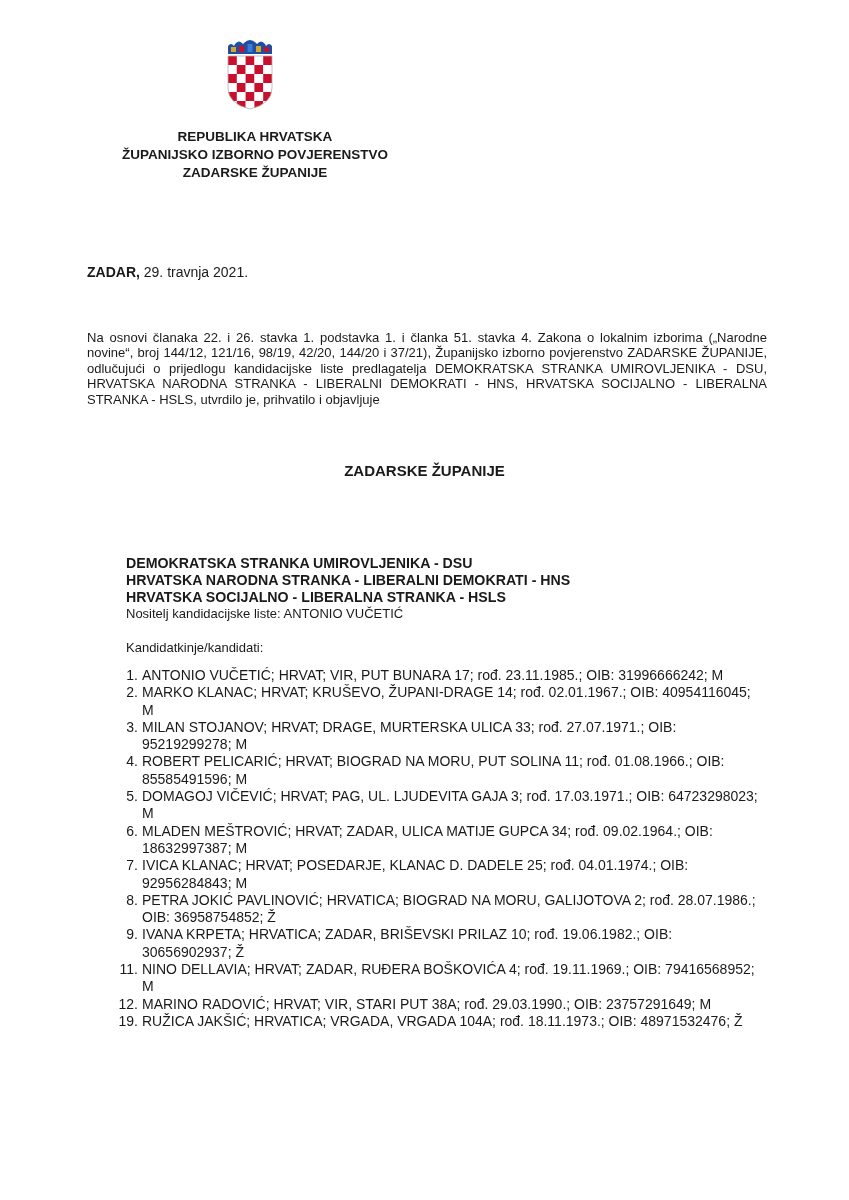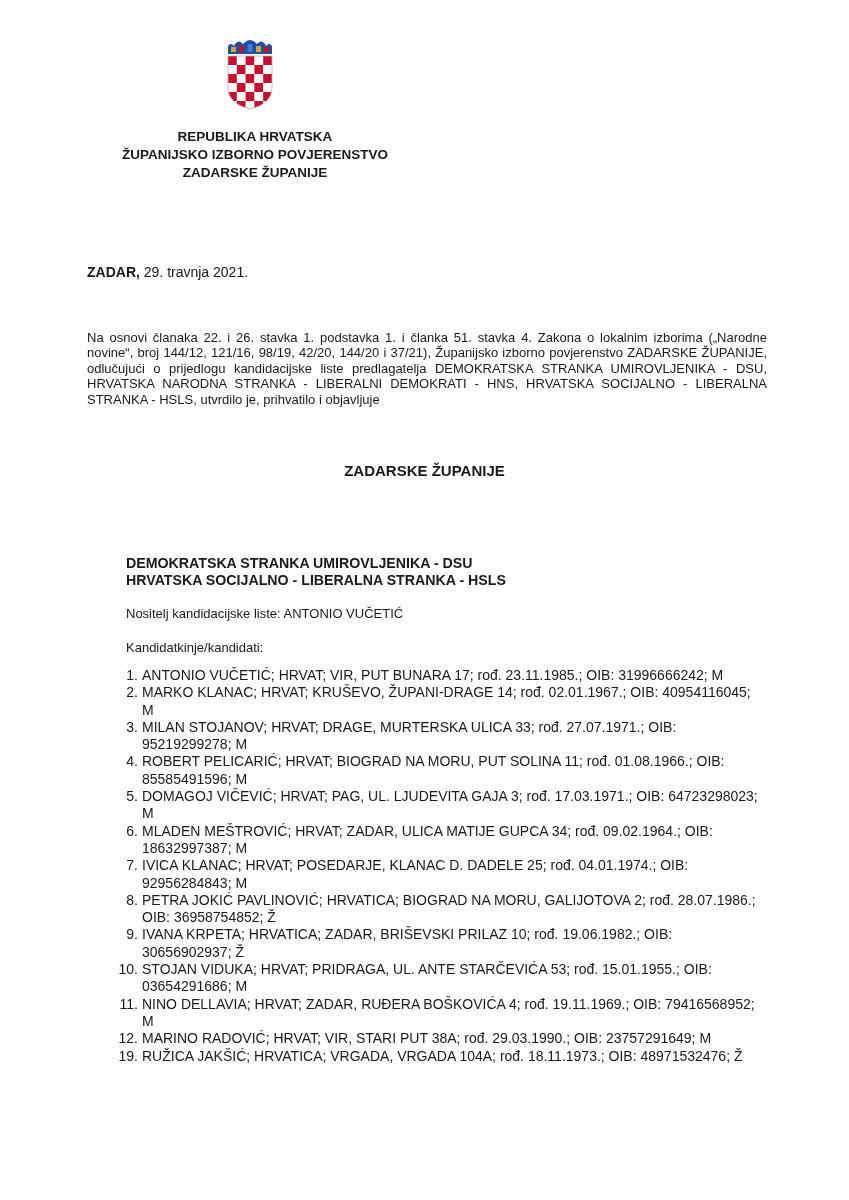--- a/index.html
+++ b/index.html
@@ -111,33 +111,33 @@
 </div>
 
 <div class="intro">Na osnovi članaka 22. i 26. stavka 1. podstavka 1. i članka 51. stavka 4. Zakona o lokalnim izborima („Narodne novine“, broj 144/12, 121/16, 98/19, 42/20, 144/20 i 37/21), Županijsko izborno povjerenstvo ZADARSKE ŽUPANIJE, odlučujući o prijedlogu kandidacijske liste predlagatelja DEMOKRATSKA STRANKA UMIROVLJENIKA - DSU, HRVATSKA NARODNA STRANKA - LIBERALNI DEMOKRATI - HNS, HRVATSKA SOCIJALNO - LIBERALNA STRANKA - HSLS, utvrdilo je, prihvatilo i objavljuje</div>
 
 <div class="title">
   <div>ZADARSKE ŽUPANIJE</div>
 </div>
 
 <div class="parties">
   <div>DEMOKRATSKA STRANKA UMIROVLJENIKA - DSU</div>
+  <div>HRVATSKA NARODNA STRANKA - LIBERALNI DEMOKRATI - HNS</div>
   <div>HRVATSKA SOCIJALNO - LIBERALNA STRANKA - HSLS</div>
 </div>
 
 <div class="holder">Nositelj kandidacijske liste: ANTONIO VUČETIĆ</div>
 <div class="cand-label">Kandidatkinje/kandidati:</div>
 
 <ol class="list">
   <li><span class="num">1.</span><span>ANTONIO VUČETIĆ; HRVAT; VIR, PUT BUNARA 17; rođ. 23.11.1985.; OIB: 31996666242; M</span></li>
   <li><span class="num">2.</span><span>MARKO KLANAC; HRVAT; KRUŠEVO, ŽUPANI-DRAGE 14; rođ. 02.01.1967.; OIB: 40954116045; M</span></li>
   <li><span class="num">3.</span><span>MILAN STOJANOV; HRVAT; DRAGE, MURTERSKA ULICA 33; rođ. 27.07.1971.; OIB: 95219299278; M</span></li>
   <li><span class="num">4.</span><span>ROBERT PELICARIĆ; HRVAT; BIOGRAD NA MORU, PUT SOLINA 11; rođ. 01.08.1966.; OIB: 85585491596; M</span></li>
   <li><span class="num">5.</span><span>DOMAGOJ VIČEVIĆ; HRVAT; PAG, UL. LJUDEVITA GAJA 3; rođ. 17.03.1971.; OIB: 64723298023; M</span></li>
   <li><span class="num">6.</span><span>MLADEN MEŠTROVIĆ; HRVAT; ZADAR, ULICA MATIJE GUPCA 34; rođ. 09.02.1964.; OIB: 18632997387; M</span></li>
   <li><span class="num">7.</span><span>IVICA KLANAC; HRVAT; POSEDARJE, KLANAC D. DADELE 25; rođ. 04.01.1974.; OIB: 92956284843; M</span></li>
   <li><span class="num">8.</span><span>PETRA JOKIĆ PAVLINOVIĆ; HRVATICA; BIOGRAD NA MORU, GALIJOTOVA 2; rođ. 28.07.1986.; OIB: 36958754852; Ž</span></li>
   <li><span class="num">9.</span><span>IVANA KRPETA; HRVATICA; ZADAR, BRIŠEVSKI PRILAZ 10; rođ. 19.06.1982.; OIB: 30656902937; Ž</span></li>
-  <li><span class="num">10.</span><span>STOJAN VIDUKA; HRVAT; PRIDRAGA, UL. ANTE STARČEVIĆA 53; rođ. 15.01.1955.; OIB: 03654291686; M</span></li>
   <li><span class="num">11.</span><span>NINO DELLAVIA; HRVAT; ZADAR, RUĐERA BOŠKOVIĆA 4; rođ. 19.11.1969.; OIB: 79416568952; M</span></li>
   <li><span class="num">12.</span><span>MARINO RADOVIĆ; HRVAT; VIR, STARI PUT 38A; rođ. 29.03.1990.; OIB: 23757291649; M</span></li>
   <li><span class="num">19.</span><span>RUŽICA JAKŠIĆ; HRVATICA; VRGADA, VRGADA 104A; rođ. 18.11.1973.; OIB: 48971532476; Ž</span></li>
 </ol>
 
 </body></html>

